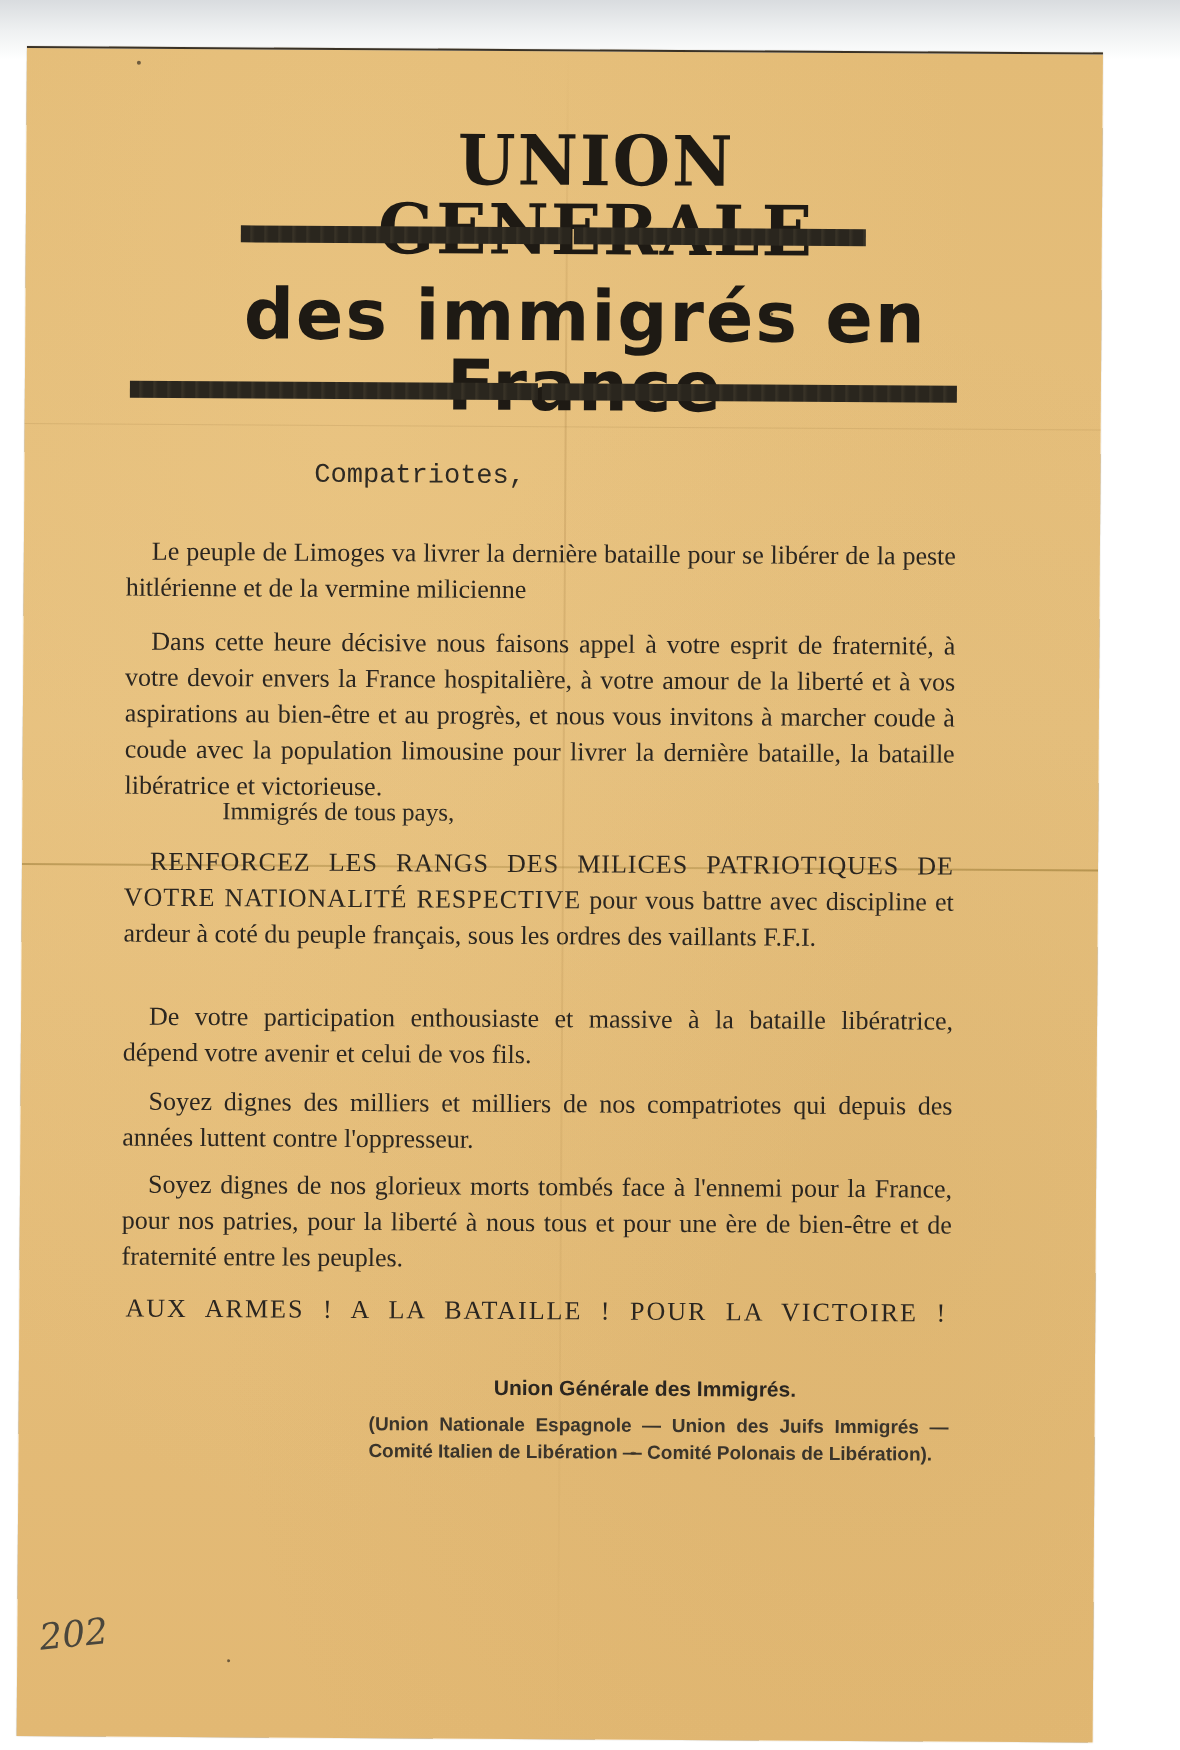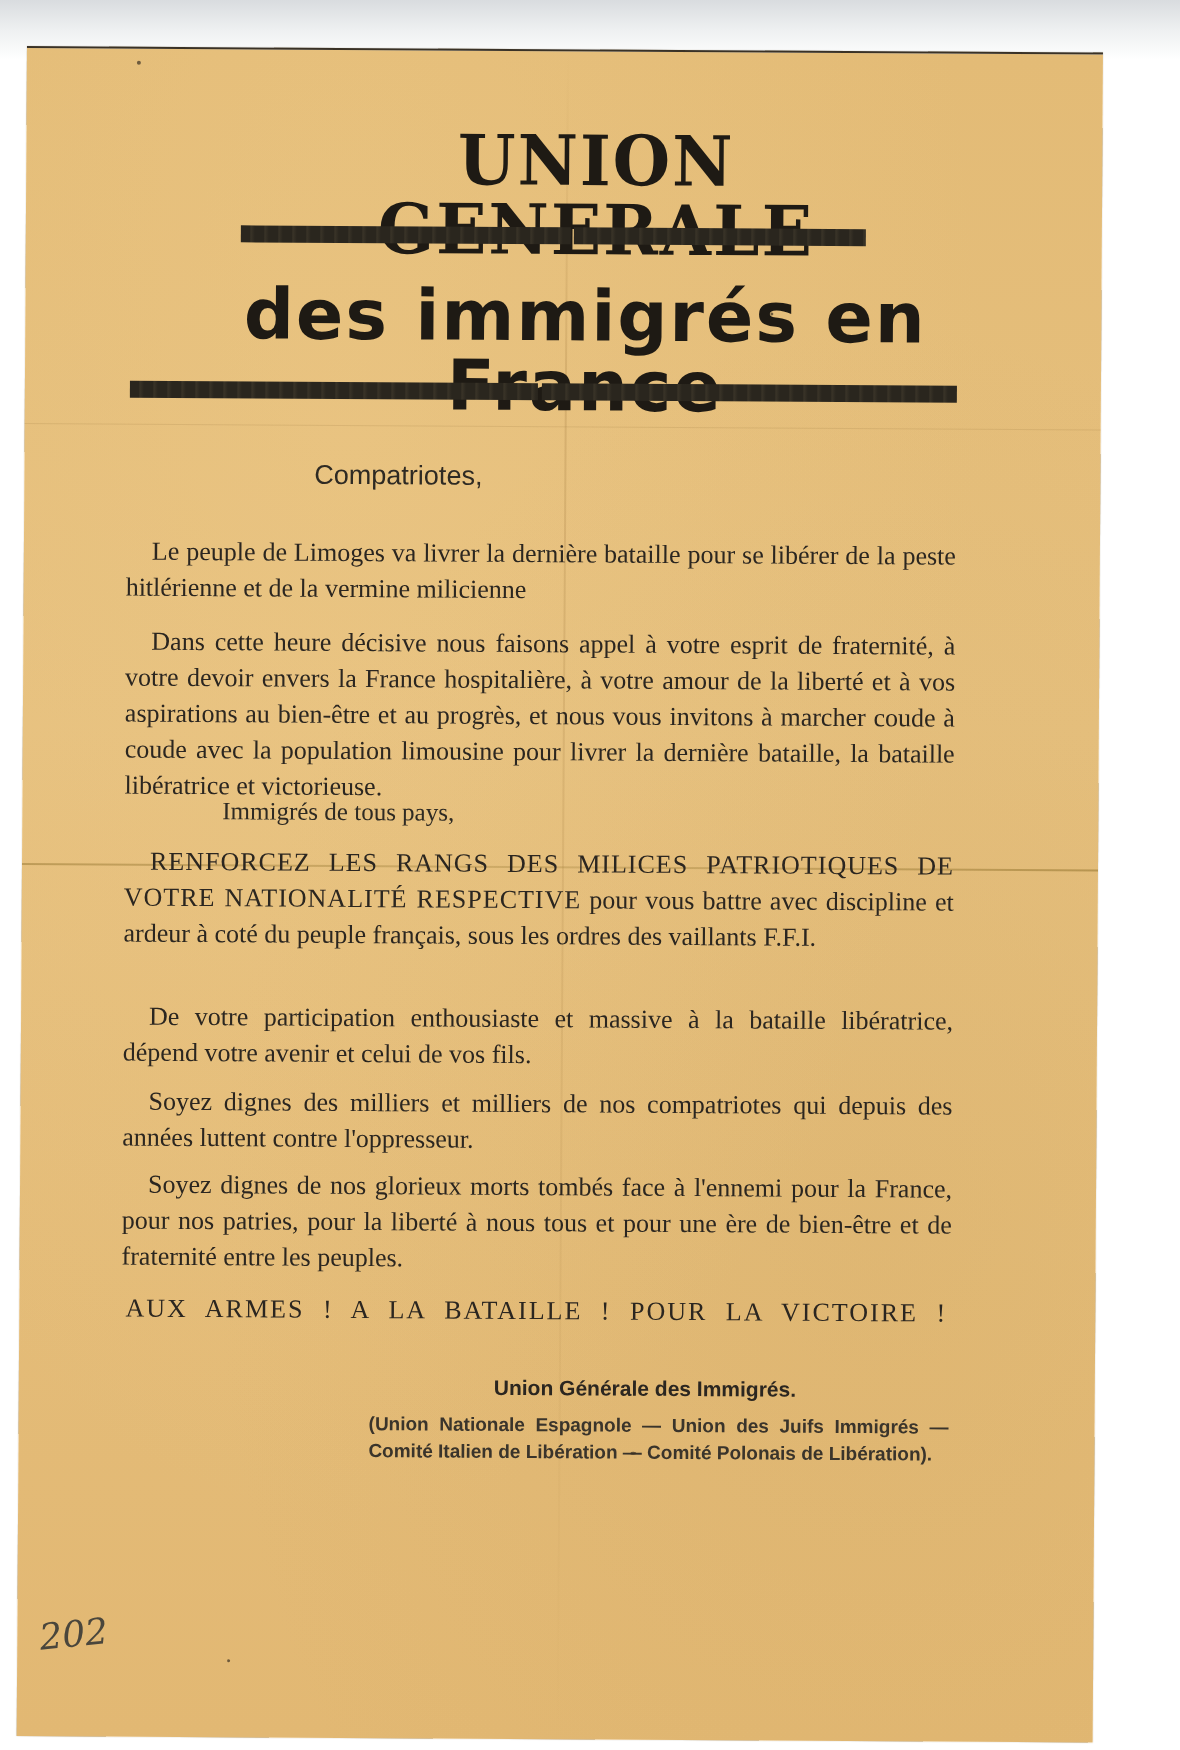--- a/index.html
+++ b/index.html
@@ -96,21 +96,21 @@
       color: #2b2620;
       text-align: justify;
       position: absolute;
       left: 102px;
       width: 830px;
     }
     .salutation {
       position: absolute;
       left: 290px;
       top: 410px;
-      font-family: Liberation Sans, sans-serif;
+      font-family: Liberation Mono, monospace;
       font-size: 27px;
       color: #2e2a23;
     }
     .p1 { top: 485px; }
     .p2 { top: 575px; }
     .sub-salutation {
       position: absolute;
       left: 200px;
       top: 748px;
       font-family: "Liberation Serif", serif;

